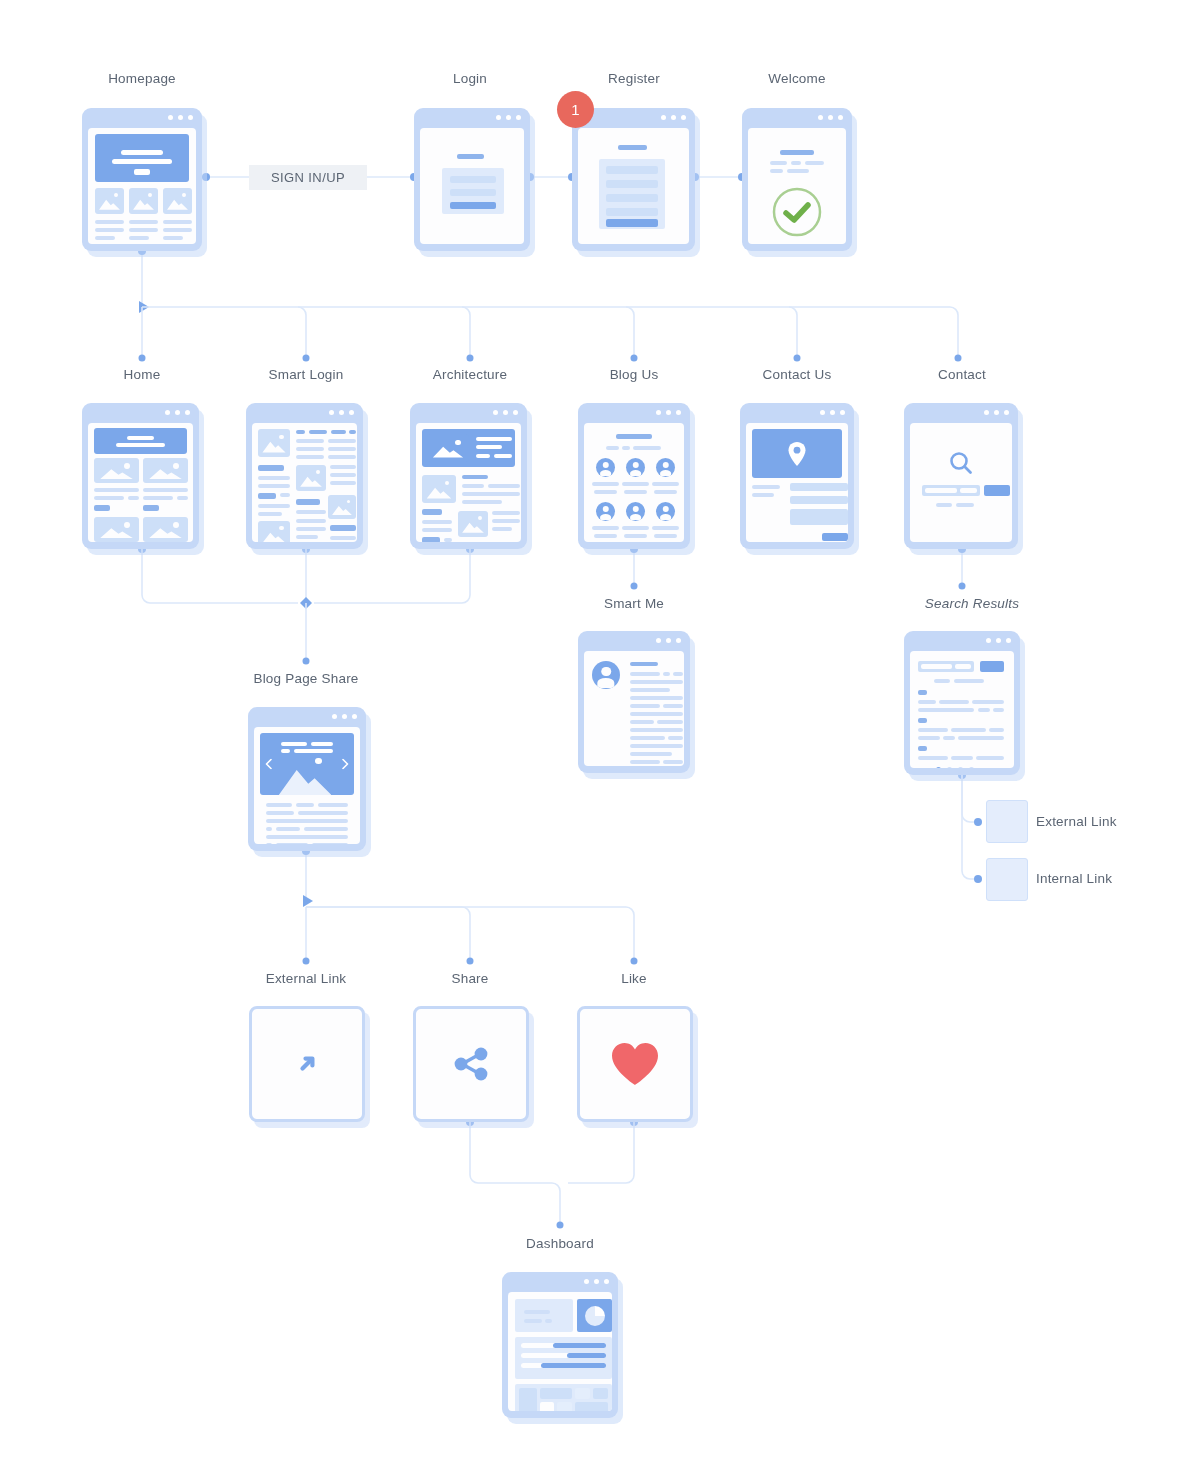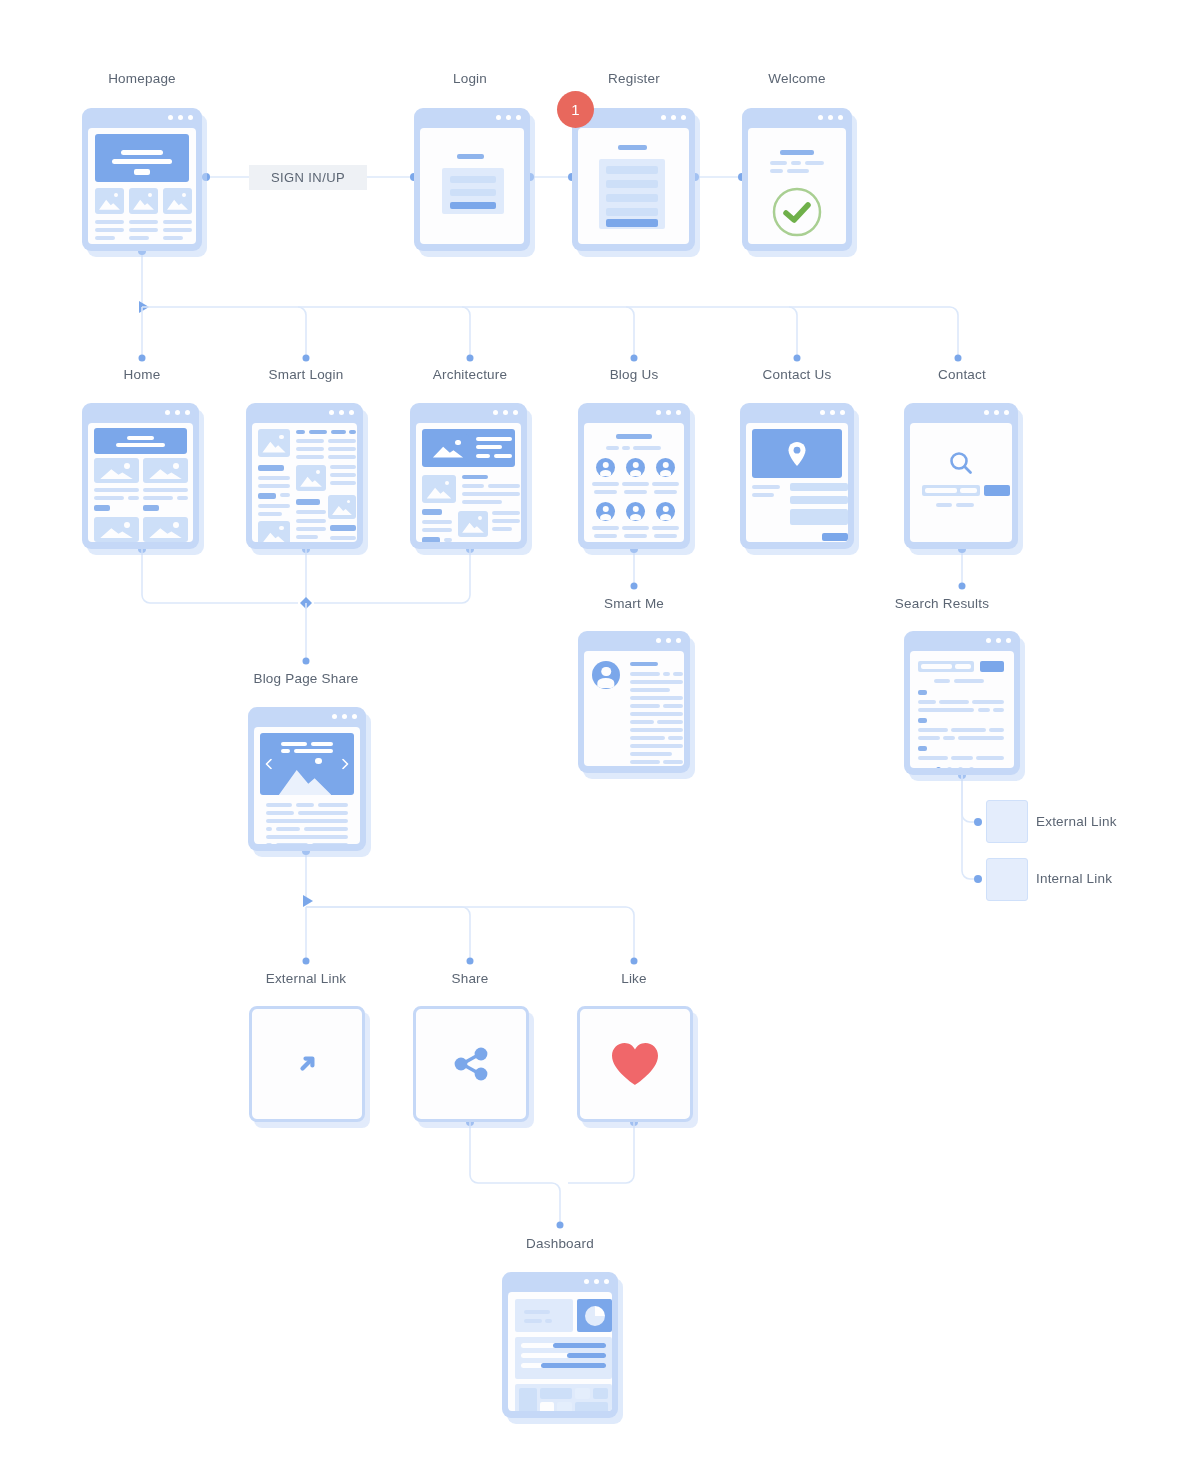--- a/index.html
+++ b/index.html
@@ -550,21 +550,21 @@
     <div class="bl line" style="left:46px; top:77px; width:53px;"></div>
     <div class="bl line" style="left:46px; top:85px; width:35px;"></div>
     <div class="bl line" style="left:84px; top:85px; width:15px;"></div>
     <div class="bl line" style="left:46px; top:93px; width:53px;"></div>
     <div class="bl line" style="left:46px; top:101px; width:42px;"></div>
     <div class="bl line" style="left:46px; top:109px; width:30px;"></div>
     <div class="bl line" style="left:79px; top:109px; width:20px;"></div>
   </div>
 </div>
 
-<div class="label c" style="left:942px; top:596px;">Search Results</div>
+<div class="label c" style="left:972px; top:596px;font-style:italic;">Search Results</div>
 <div class="card" style="left:904px; top:631px; width:116px; height:144px;">
   <div class="bar">
       <span class="dots">
         <i></i>
         <i></i>
         <i></i>
       </span>
     </div>
   <div class="screen">
     <div class="bl ph" style="left:8px; top:10px; width:56px; height:11px; border-radius:2px;">

